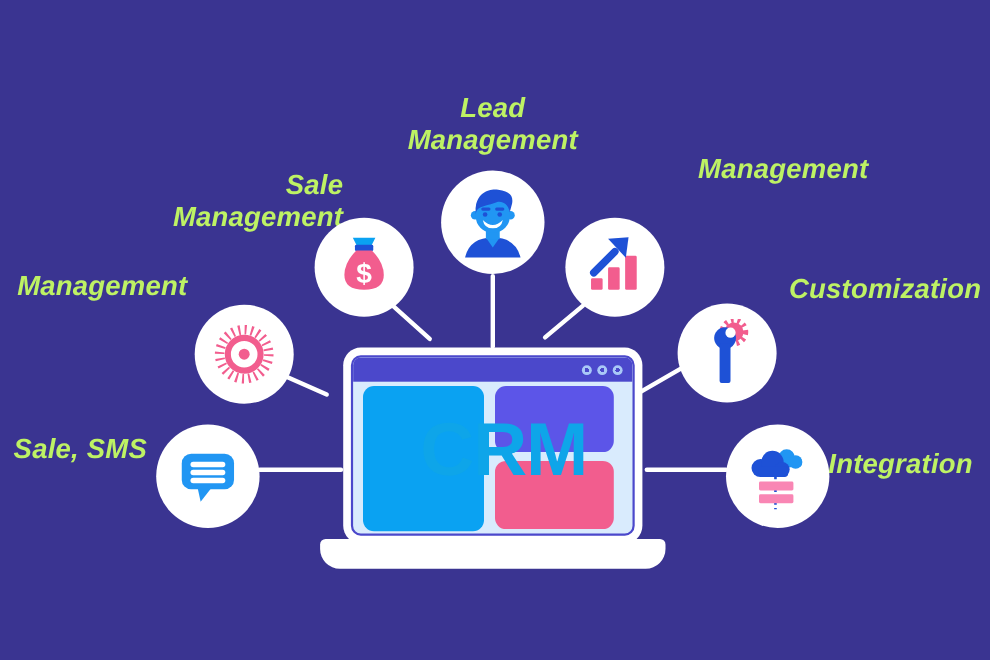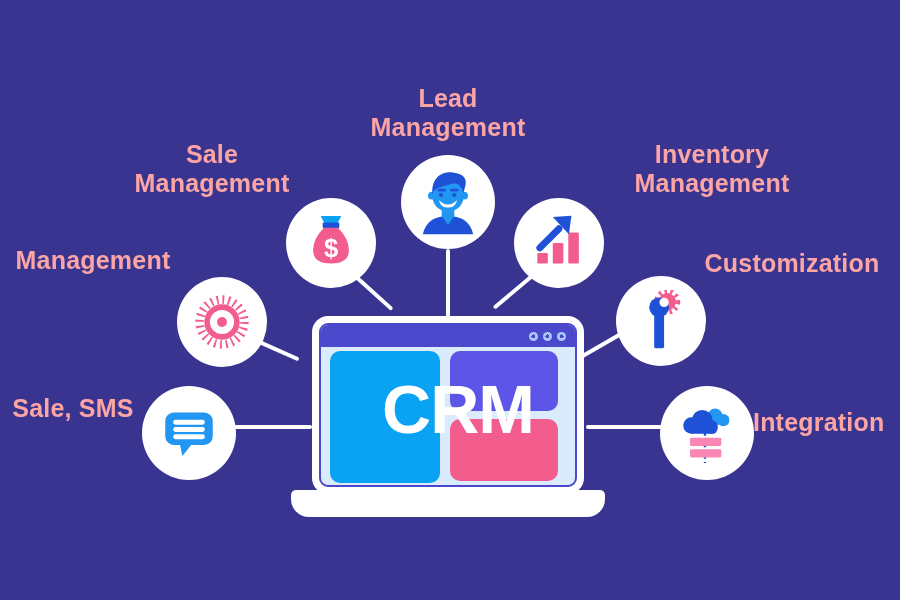--- a/index.html
+++ b/index.html
@@ -2,39 +2,39 @@
 <html><head>
 <meta charset="utf-8">
 <style>
   html,body{margin:0;padding:0;}
   body{
     width:900px;height:600px;position:relative;overflow:hidden;
     background:#3A3491;
     font-family:"Liberation Sans",sans-serif;
   }
   .label{
-    position:absolute;color:#fca5a5;font-weight:bold;font-size:25px;
-    line-height:1.15;text-align:center;letter-spacing:.2px;
+    position:absolute;color:#bef264;font-weight:bold;font-size:25px;
+    line-height:1.15;text-align:center;letter-spacing:.2px;font-style:italic;
   }
   .connector{
     position:absolute;height:4px;background:#fff;border-radius:2px;
     transform-origin:left center;
   }
   .connector.vert{width:4px;}
   .node-circle{
     position:absolute;background:#fff;border-radius:50%;
     display:flex;align-items:center;justify-content:center;
   }
   .node-circle svg{display:block;}
   
   #label-lead{left:338px;top:84px;width:220px;}
-  #label-sale{left:112px;top:140px;width:200px;}
+  #label-sale{left:112px;top:154px;width:200px;text-align:right;}
   #label-inventory{left:602px;top:140px;width:220px;}
   #label-project{left:3px;top:246px;width:180px;}
-  #label-customization{left:692px;top:249px;width:200px;text-align:center;}
+  #label-customization{left:692px;top:249px;width:200px;text-align:right;}
   #label-call{left:8px;top:394px;width:130px;}
   #label-integration{left:753px;top:408px;width:145px;text-align:left;}
   
   #circle-lead{left:401px;top:155px;width:94px;height:94px;}
   #circle-sale{left:286px;top:198px;width:90px;height:90px;}
   #circle-inventory{left:514px;top:198px;width:90px;height:90px;}
   #circle-project{left:177px;top:277px;width:90px;height:90px;}
   #circle-customization{left:616px;top:276px;width:90px;height:90px;}
   #circle-call{left:142px;top:386px;width:94px;height:94px;}
   #circle-integration{left:660px;top:386px;width:94px;height:94px;}
@@ -63,21 +63,21 @@
   .win-dot{
     width:9px;height:9px;border-radius:50%;
     background:radial-gradient(circle,#4B48CB 0 2px,#A9C8F7 2px 100%);
   }
   .app-block{position:absolute;border-radius:10px;}
   #block-cyan{left:9px;top:26px;width:110px;height:132px;background:#0AA2F2;}
   #block-purple{left:129px;top:26px;width:108px;height:60px;background:#5C55E8;}
   #block-pink{left:129px;top:94px;width:108px;height:62px;background:#F25D8E;}
   #crm-title{
     position:absolute;left:312px;top:370px;width:292px;text-align:center;
-    font-size:68px;font-weight:bold;color:#ffffff;letter-spacing:-1px;
+    font-size:68px;font-weight:bold;color:#0ea5e9;letter-spacing:-1px;
     z-index:5;
   }
   #laptop-base{
     position:absolute;left:291px;top:490px;width:314px;height:27px;
     background:#fff;border-radius:5px 5px 18px 18px;
   }
 </style>
 </head>
 <body>
 
@@ -91,21 +91,20 @@
 
 <div class="label" id="label-lead">
   <div>Lead</div>
   <div>Management</div>
 </div>
 <div class="label" id="label-sale">
   <div>Sale</div>
   <div>Management</div>
 </div>
 <div class="label" id="label-inventory">
-  <div>Inventory</div>
   <div>Management</div>
 </div>
 <div class="label" id="label-project">
   <div>Management</div>
 </div>
 <div class="label" id="label-customization">
   <div>Customization</div>
 </div>
 <div class="label" id="label-call">
   <div>Sale, SMS</div>

